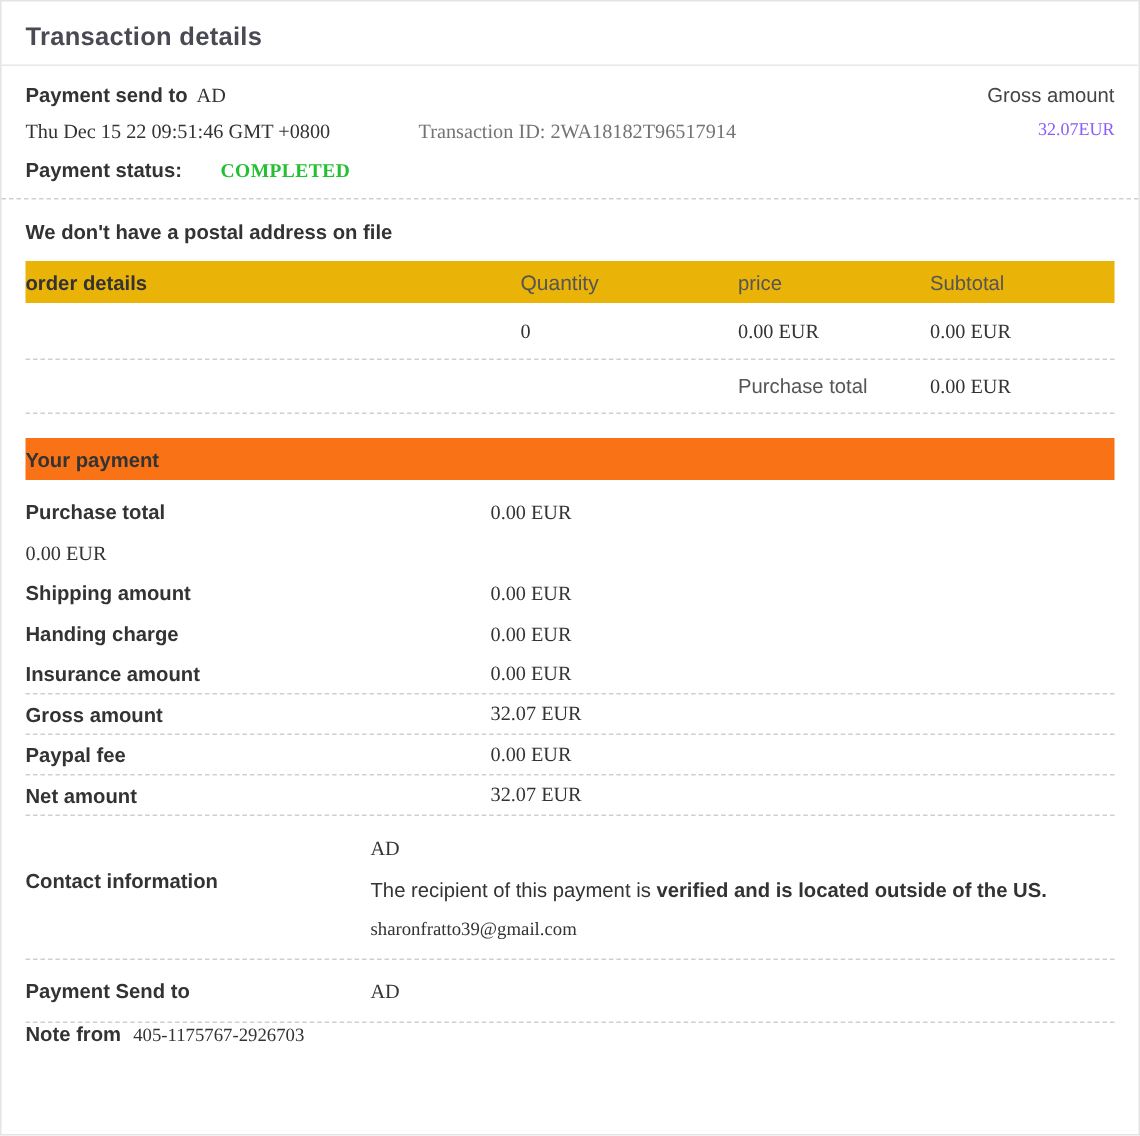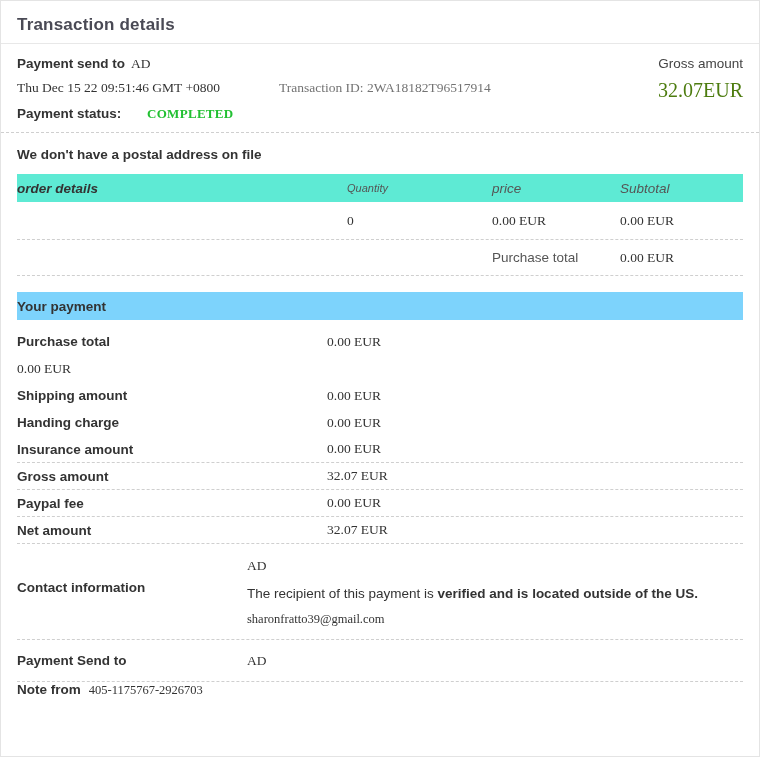--- a/index.html
+++ b/index.html
@@ -93,52 +93,51 @@
     right: 16px;
     top: 12px;
     text-align: right;
   }
   .gross-label {
     font-size: 13.5px;
     color: #444;
   }
   .gross-value {
     font-family: "Liberation Serif", serif;
-    font-size: 20px;
-    color: #4d7c0f;
+    font-size: 12px;
+    color: #8b5cf6;
     margin-top: 8px;
     text-align: right;
   }
 
   
   .postal {
     padding: 14px 16px 10px 16px;
     font-size: 13.5px;
     font-weight: bold;
     color: #333;
   }
 
   
   .order-head {
     margin: 2px 16px 0 16px;
-    background: #5eead4;
+    background: #eab308;
     display: flex;
     align-items: center;
     height: 28px;
     padding: 0 0 0 0;
-    font-style: italic;
   }
   .oh-title {
     font-size: 13.5px;
     font-weight: bold;
     color: #333;
     width: 330px;
     padding-left: 0;
   }
-  .oh-qty { font-size: 11px; color: #555; width: 145px; }
+  .oh-qty { font-size: 14px; color: #555; width: 145px; }
   .oh-price { font-size: 13.5px; color: #555; width: 128px; }
   .oh-sub { font-size: 13.5px; color: #555; }
 
   .order-row {
     margin: 0 16px;
     display: flex;
     align-items: center;
     height: 38px;
     border-bottom: 1px dashed #cfcfcf;
   }
@@ -175,21 +174,21 @@
   }
   .tr-value {
     font-family: "Liberation Serif", serif;
     font-size: 13.5px;
     color: #333;
   }
 
   
   .pay-head {
     margin: 16px 16px 0 16px;
-    background: #7dd3fc;
+    background: #f97316;
     height: 28px;
     display: flex;
     align-items: center;
     font-size: 13.5px;
     font-weight: bold;
     color: #333;
   }
   .pay-row {
     margin: 0 16px;
     display: flex;

